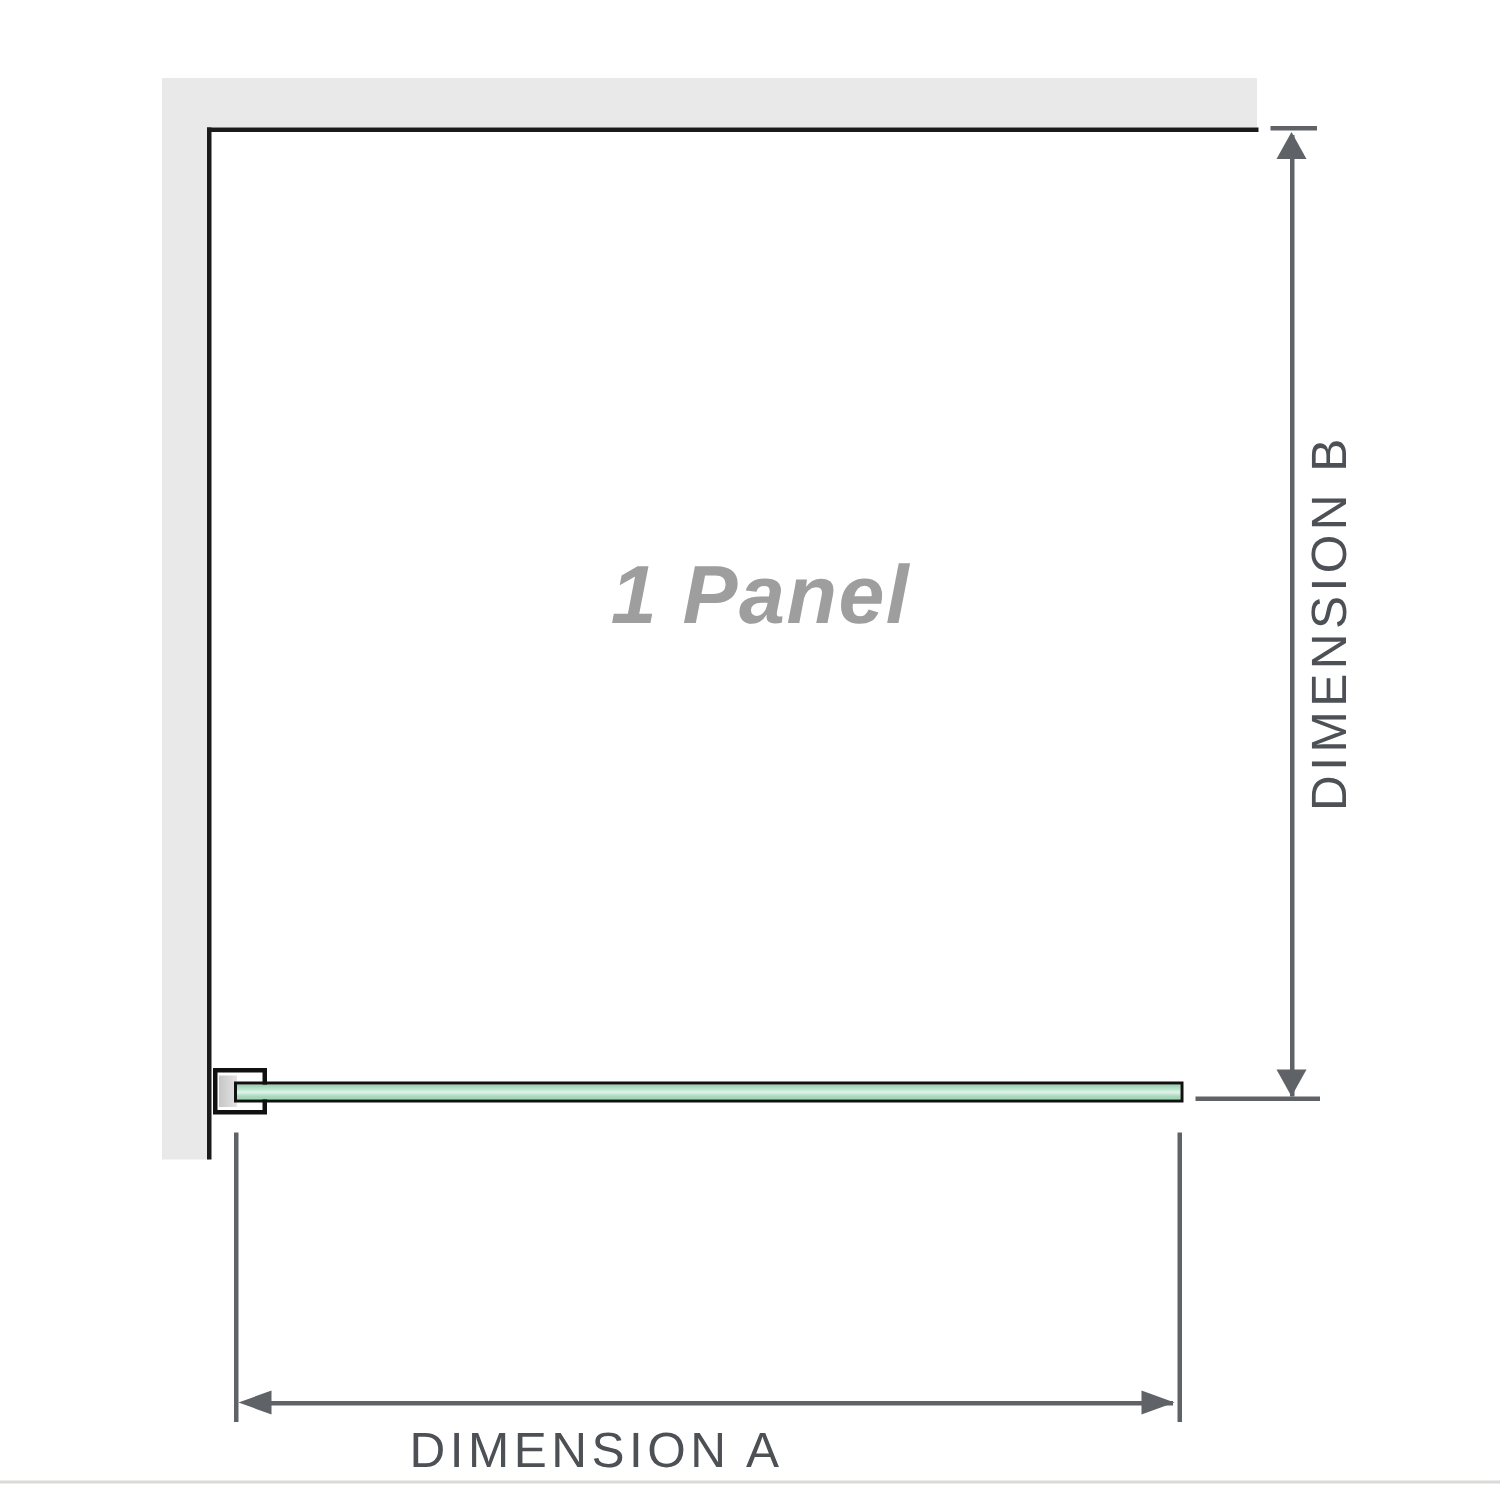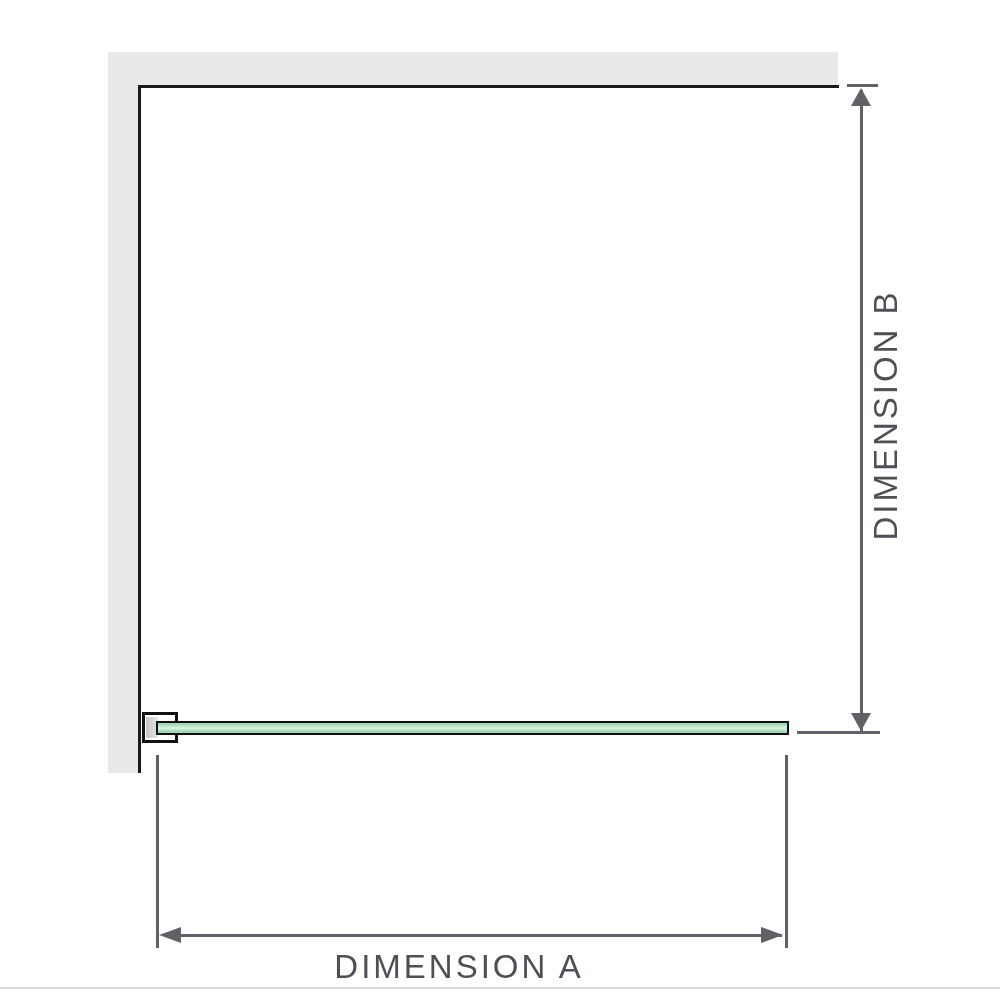--- a/index.html
+++ b/index.html
@@ -110,41 +110,42 @@
     font-size: 33px;
     font-weight: 300;
     letter-spacing: 3px;
     white-space: nowrap;
   }
   .dimb-label {
     left: 886px; top: 415px;
     transform: translate(-50%, -50%) rotate(-90deg);
   }
   .dima-label {
-    left: 259px; top: 948px; width: 400px;
-    text-align: center;
+    left: 273px; top: 948px; width: 400px;
+    text-align: left;
   }
 
   
   .baseline {
     left: 0; top: 987px; width: 1000px; height: 2px;
     background: var(--baseline-gray, #dcdad6);
   }
 </style>
 </head>
 <body>
 
 <div id="stage">
 
   <div class="abs wall wall-top"></div>
   <div class="abs wall wall-left"></div>
 
   <div class="abs edge edge-top"></div>
   <div class="abs edge edge-left"></div>
 
+  <div class="abs panel-label">1 Panel</div>
 
   <div class="abs bracket"></div>
   <div class="abs bracket-inner"></div>
   <div class="abs glass-bar"></div>
 
   <div class="abs dim dimb-tick-top"></div>
   <div class="abs dim dimb-tick-bottom"></div>
   <div class="abs dim dimb-line"></div>
   <div class="abs tri tri-up"></div>
   <div class="abs tri tri-down"></div>

